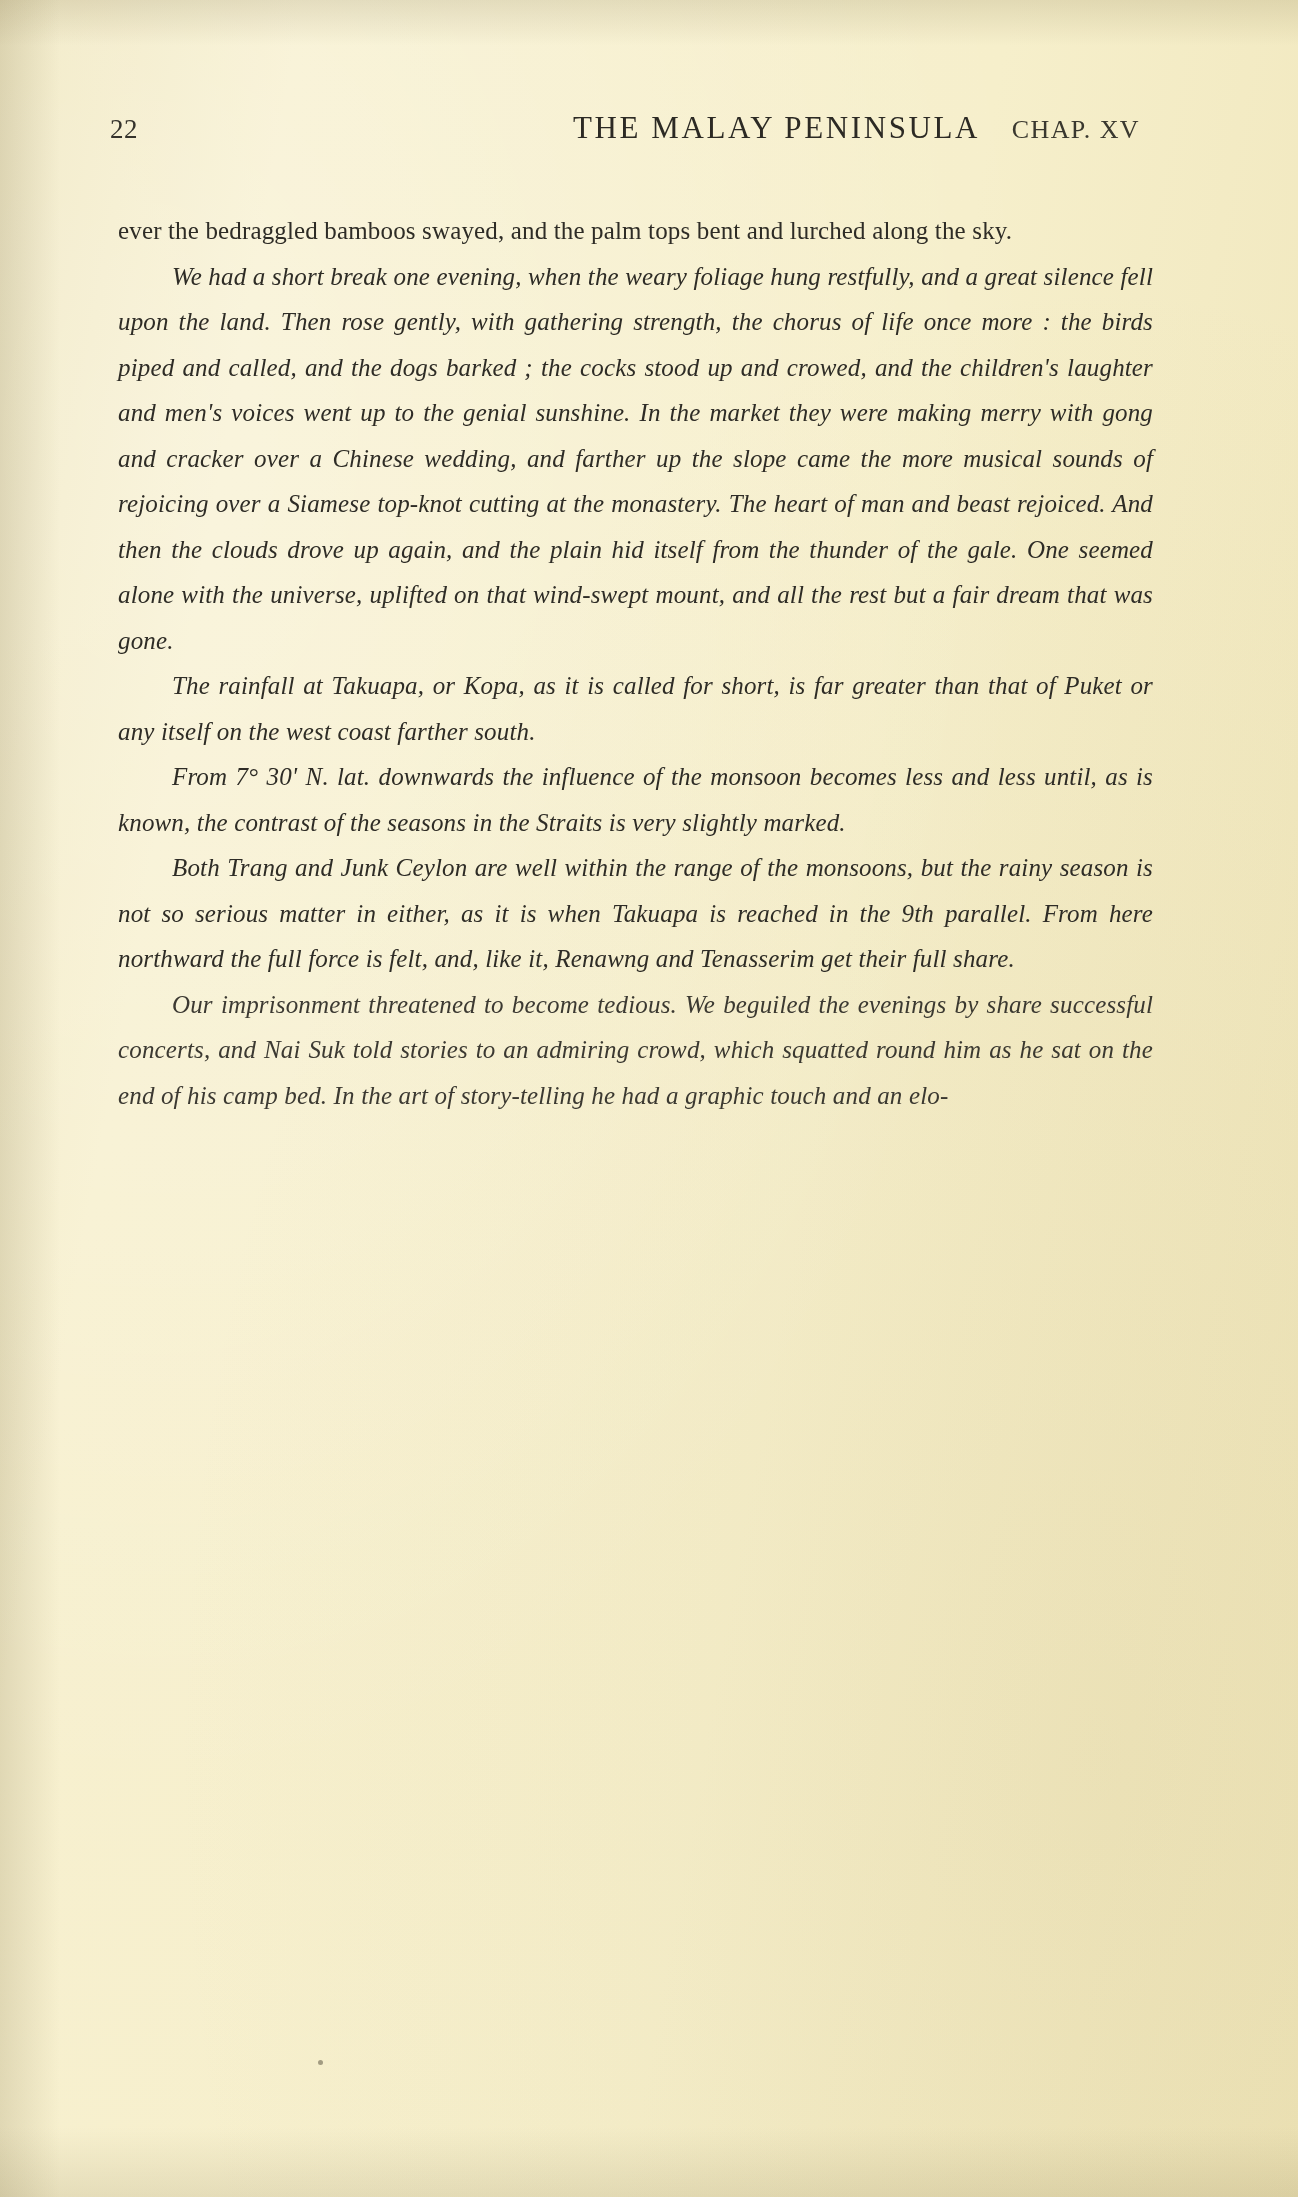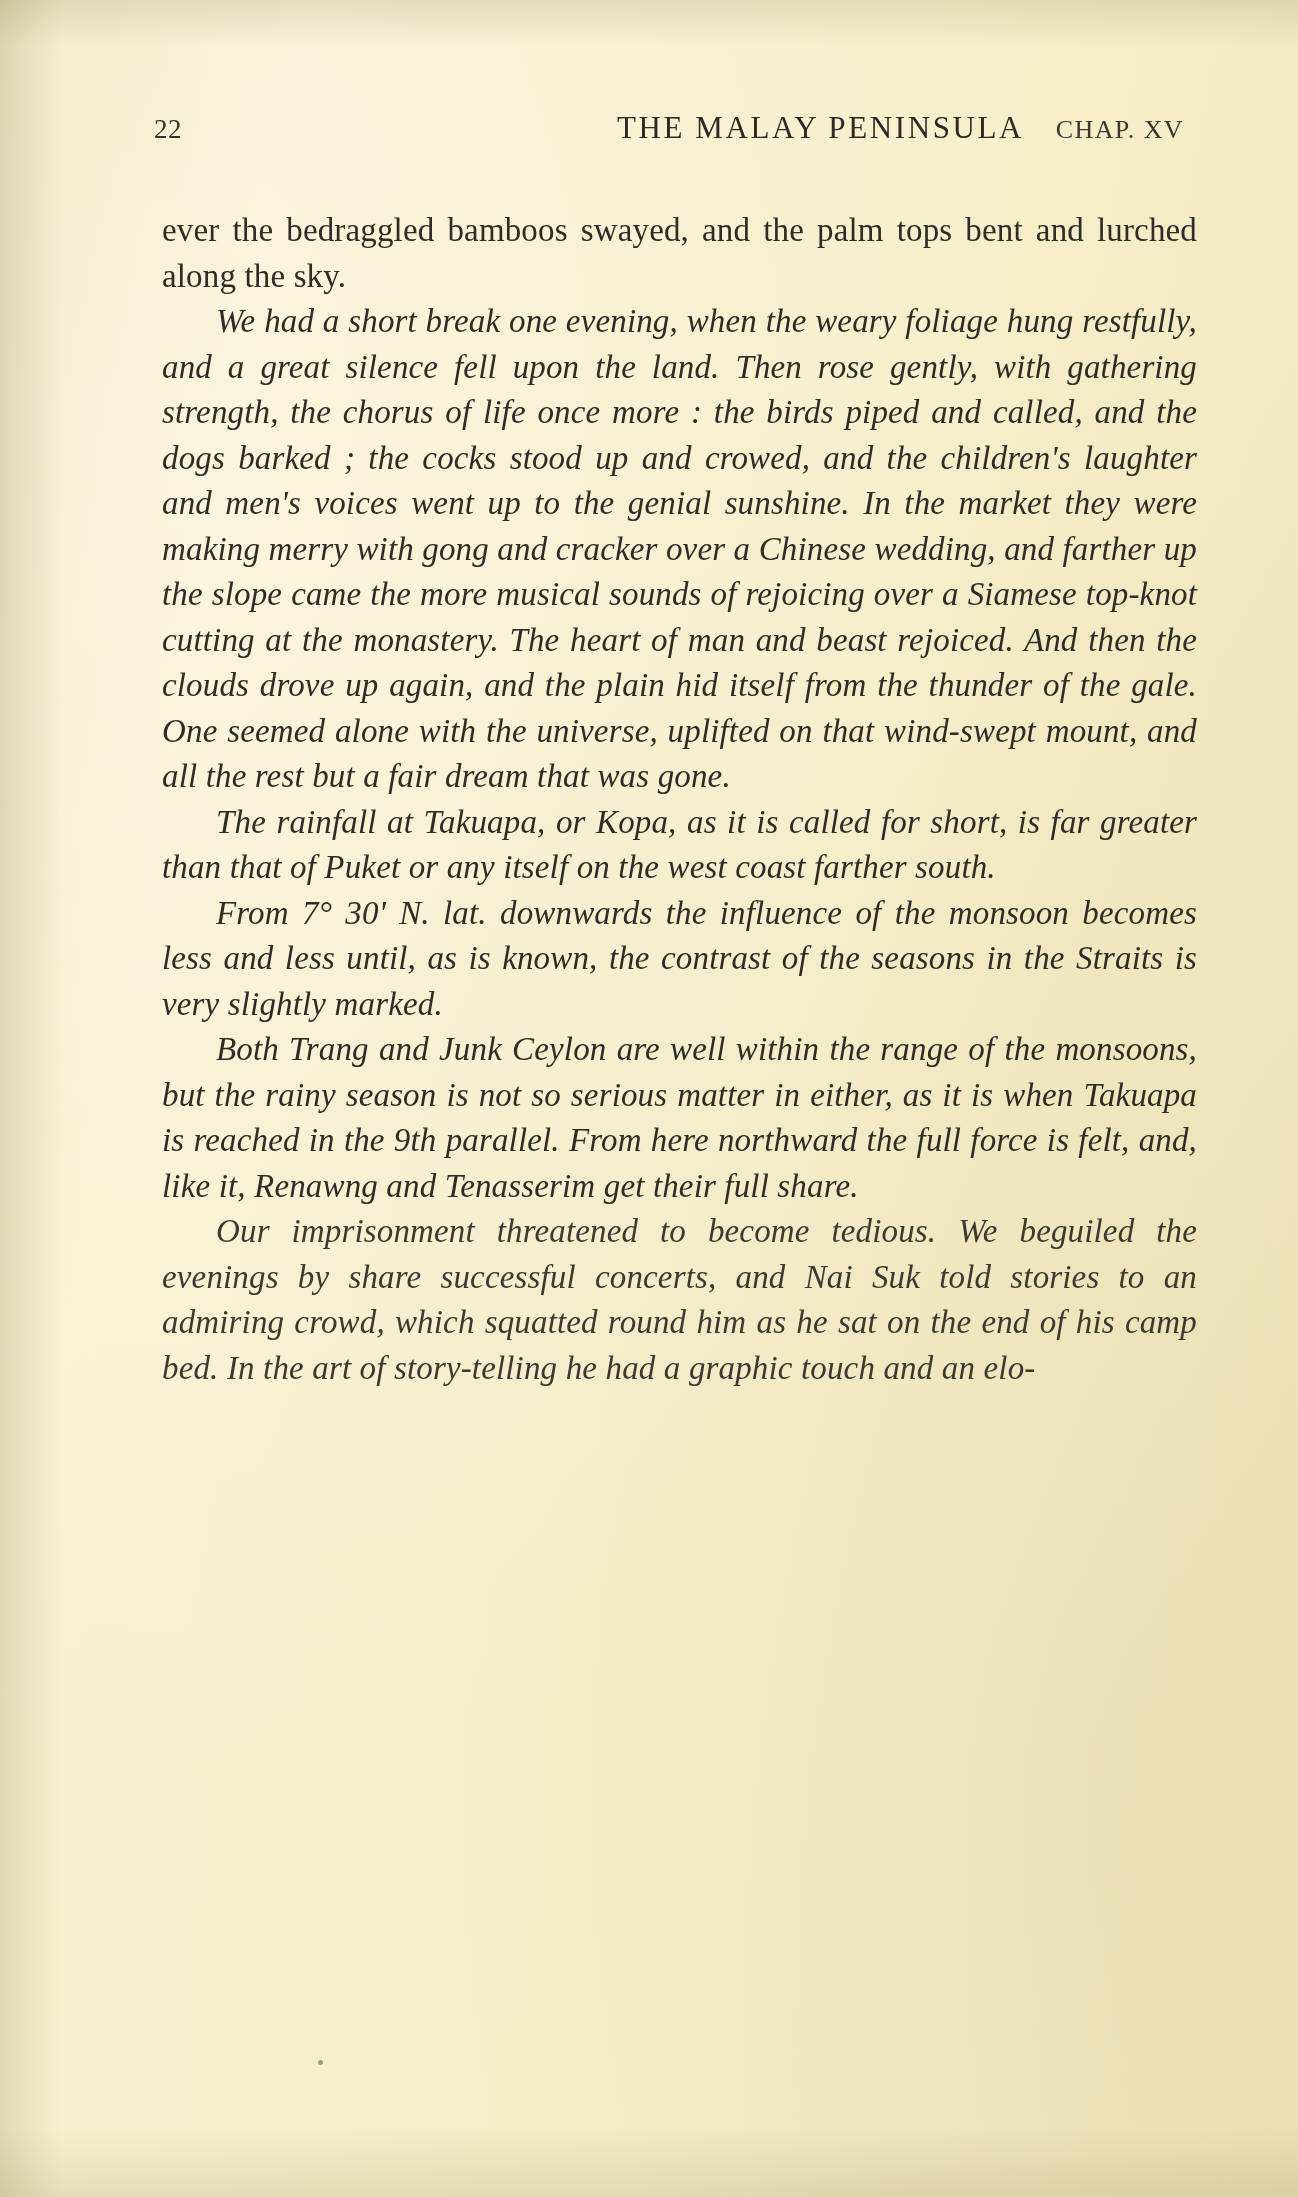--- a/index.html
+++ b/index.html
@@ -28,21 +28,20 @@
     background:
       radial-gradient(ellipse at 12% 20%, rgba(255,255,255,0.30), rgba(255,255,255,0) 55%),
       radial-gradient(ellipse at 85% 80%, rgba(180,160,100,0.10), rgba(255,255,255,0) 60%);
     pointer-events: none;
   }
   .content {
     position: absolute;
     left: 110px;
     top: 110px;
     width: 1080px;
-    margin-left: 44px;
   }
   .header {
     display: flex;
     align-items: baseline;
     justify-content: space-between;
     width: 1030px;
     margin-left: 0;
     margin-bottom: 62px;
   }
   .folio {
@@ -66,21 +65,21 @@
     width: 160px;
     text-align: right;
     white-space: nowrap;
   }
   .body-text {
     width: 1035px;
     margin-left: 8px;
   }
   p.para {
     margin: 0;
-    font-size: 33px;
+    font-size: 25px;
     line-height: 45.5px;
     text-align: justify;
     text-justify: inter-word;
     color: #2e2c26;
     letter-spacing: 0.15px;
   }
   p.para.indent {
     text-indent: 54px;
     font-style: italic;
   }

